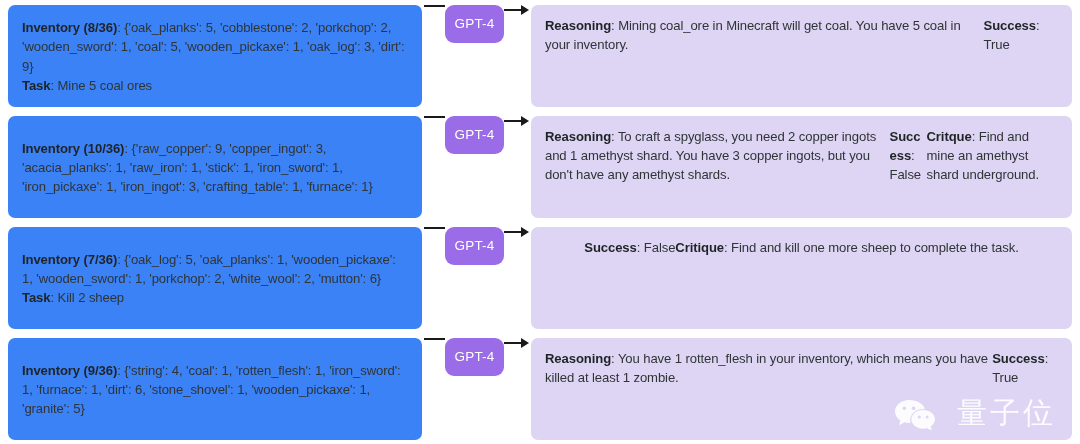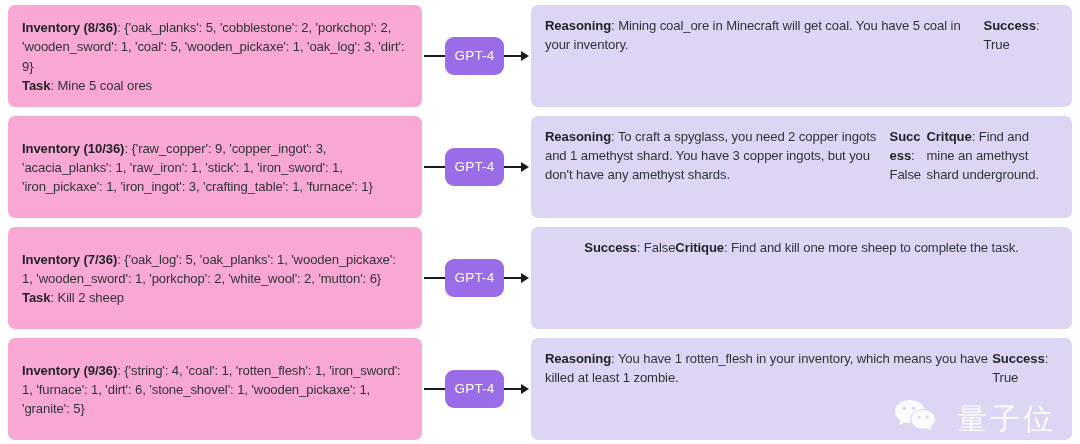--- a/index.html
+++ b/index.html
@@ -30,21 +30,21 @@
     display: flex;
     align-items: stretch;
     flex: 1 1 0;
     min-height: 0;
   }
 
   
   .input-card {
     width: 414px;
     flex: 0 0 414px;
-    background: #f9a8d4;
+    background: #3b82f6;
     border-radius: 7px;
     box-sizing: border-box;
     padding: 11px 14px 10px 14px;
     display: flex;
     flex-direction: column;
     justify-content: center;
   }
   .line {
     font-size: 13.1px;
     line-height: 19.2px;
@@ -54,21 +54,21 @@
   }
   .lbl {
     font-weight: bold;
     color: #1f2326;
   }
 
   
   .connector {
     flex: 0 0 109px;
     display: flex;
-    align-items: center;
+    align-items: flex-start;
     justify-content: center;
     position: relative;
   }
   .wire-left {
     width: 21px;
     height: 2px;
     background: #1a1a1a;
     flex: 0 0 auto;
   }
   .badge {
@@ -115,21 +115,21 @@
     position: relative;
     overflow: hidden;
   }
 
   
   .watermark {
     position: absolute;
     right: 16px;
     bottom: 6px;
     display: flex;
-    align-items: flex-end;
+    align-items: flex-start;
     gap: 20px;
     opacity: 0.92;
     pointer-events: none;
   }
   .wm-text {
     font-size: 30px;
     color: #ffffff;
     letter-spacing: 3px;
     line-height: 1;
     font-family: "DejaVu Sans", sans-serif;

